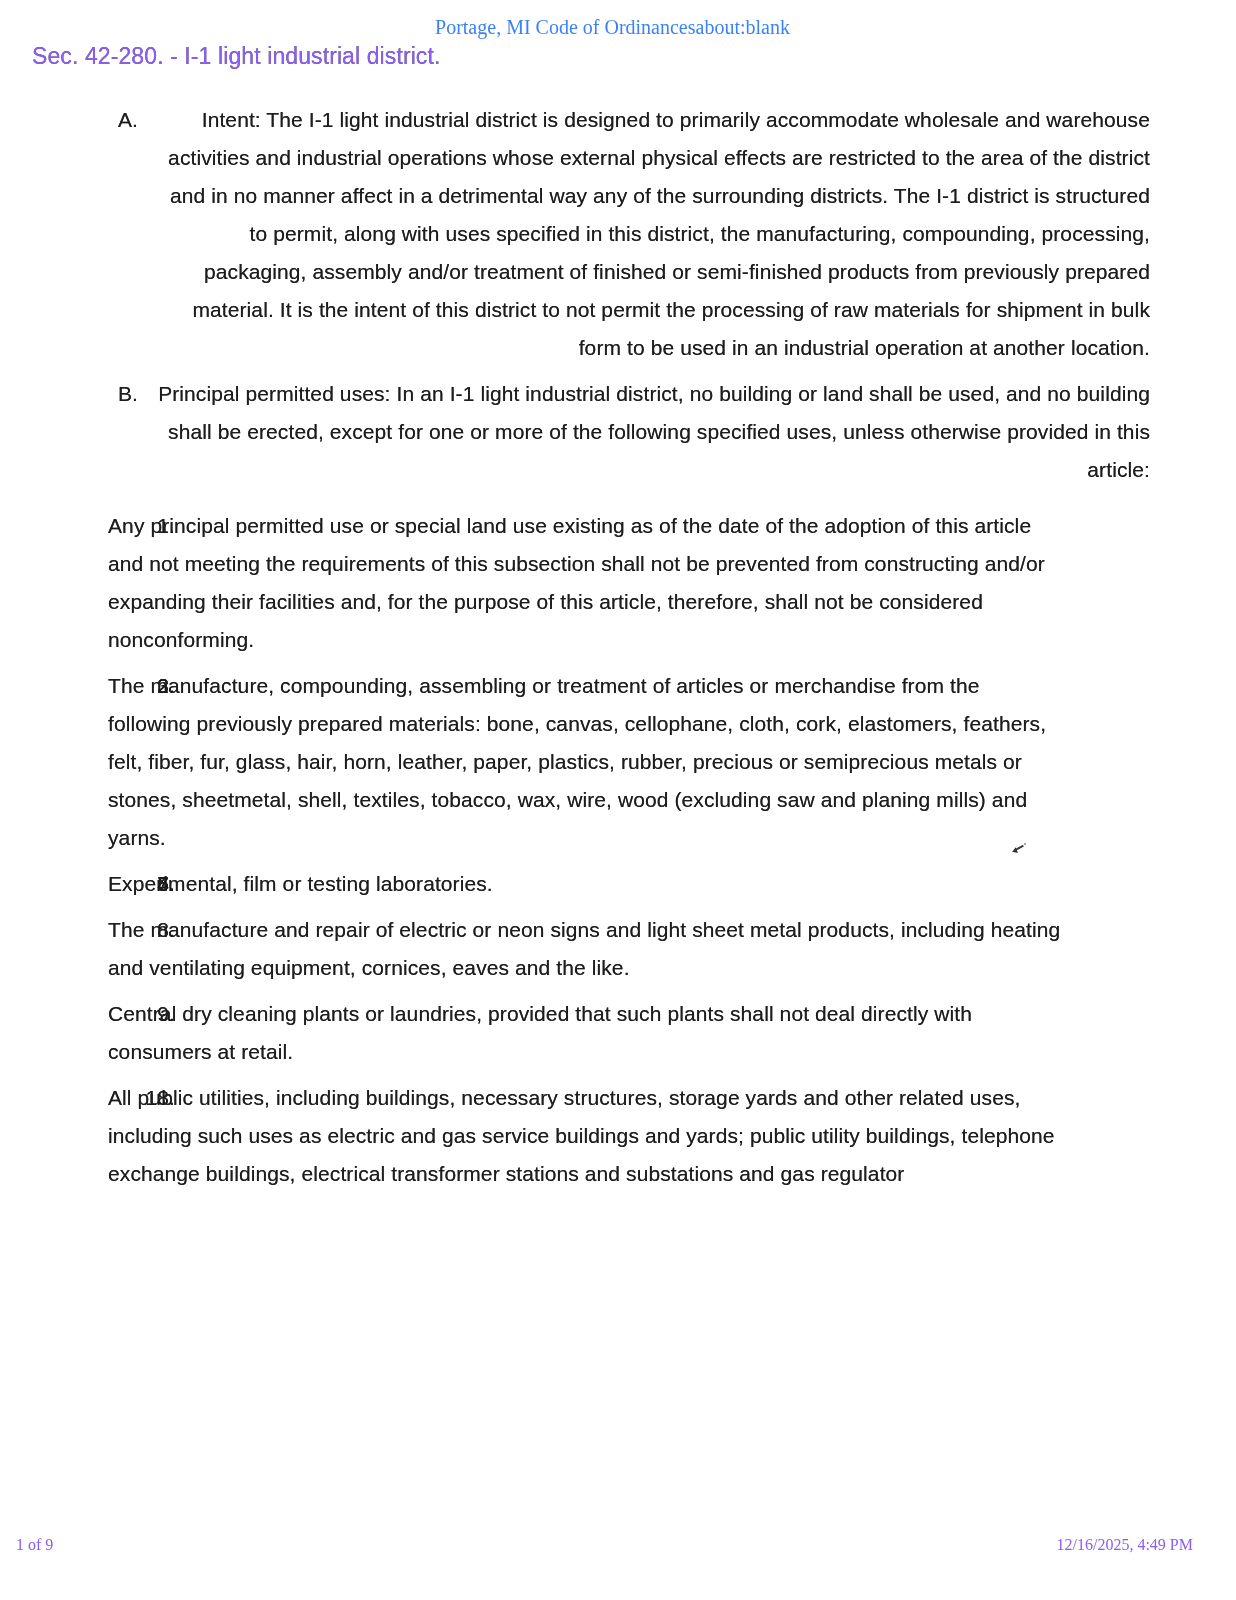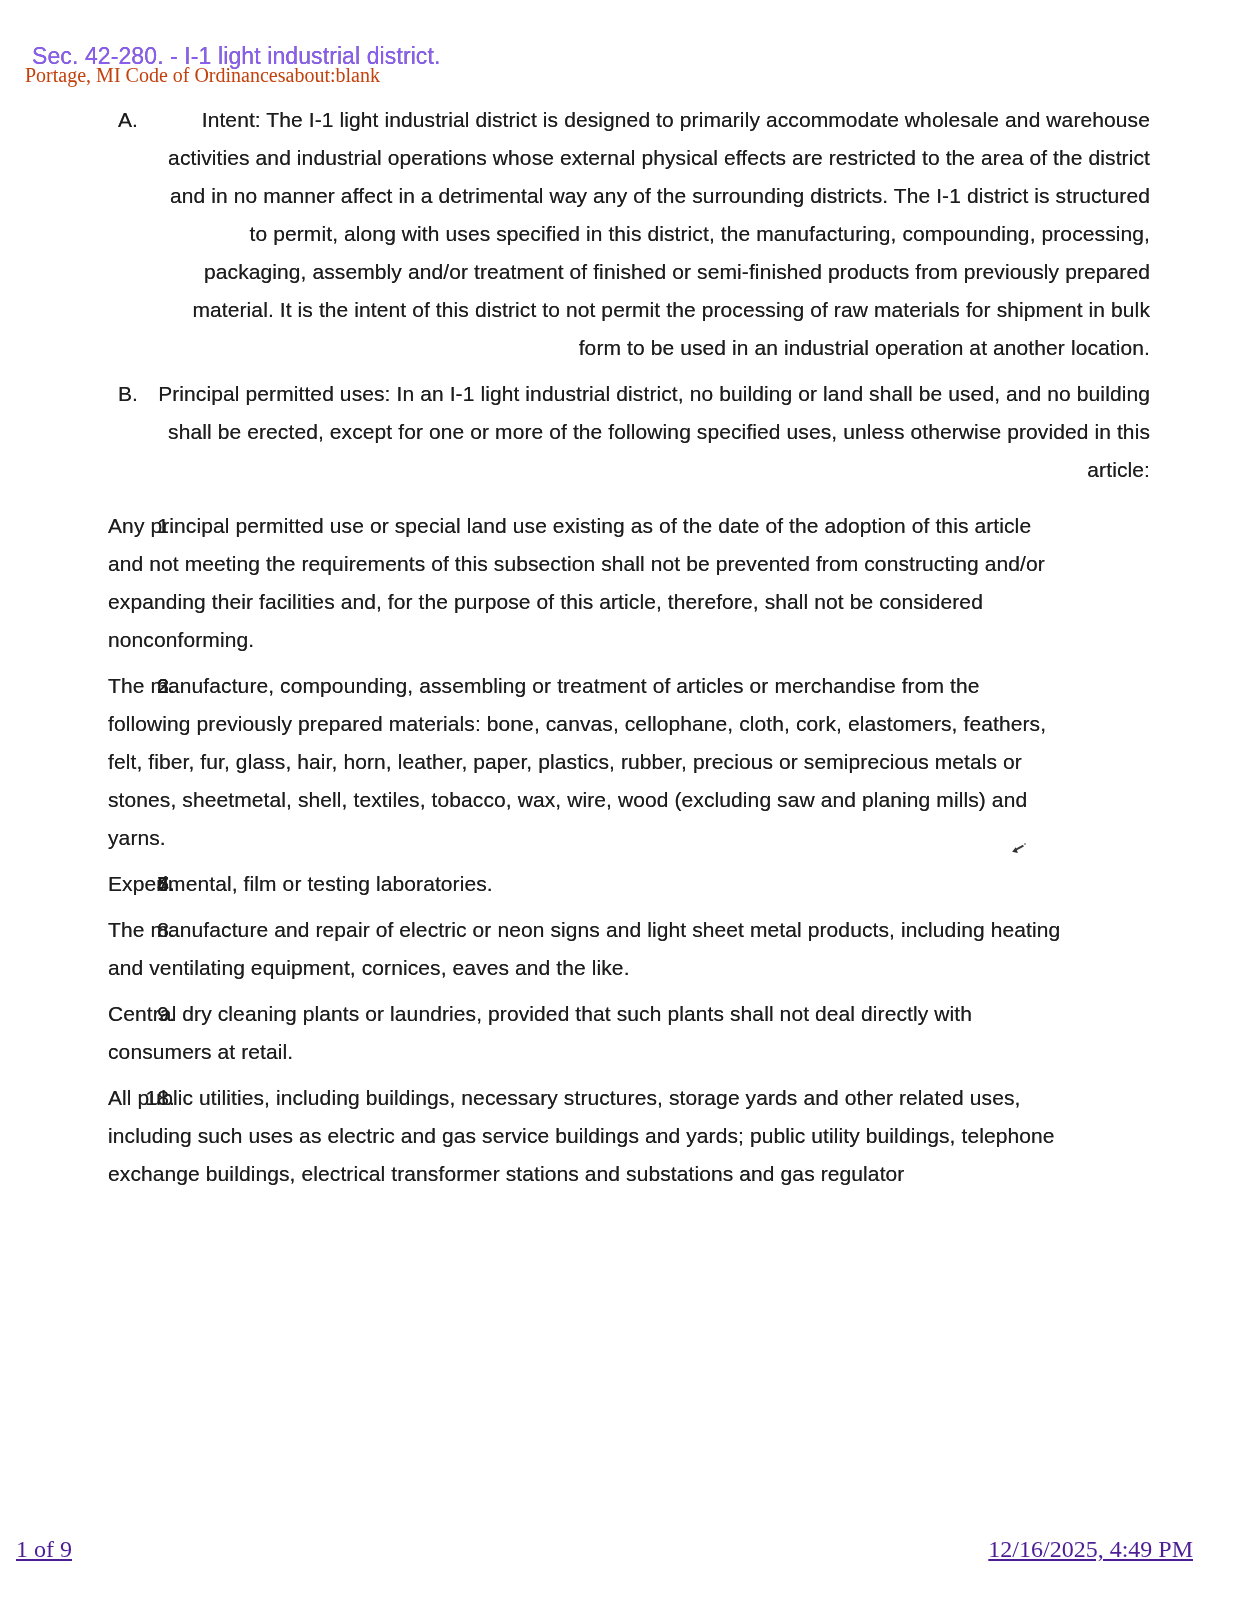--- a/index.html
+++ b/index.html
@@ -13,37 +13,35 @@
     font-family: "Liberation Sans", sans-serif;
     color: #1d1d1d;
   }
   
   .print-header {
     position: absolute;
     top: 16px;
     left: 25px;
     right: 36px;
     display: flex;
-    justify-content: flex-start;
+    justify-content: center;
     font-family: "Liberation Serif", serif;
     font-size: 20px;
-    color: #c2410c;
-    margin-top: 48px;
+    color: #3b82f6;
   }
   .print-footer {
     position: absolute;
     top: 1536px;
     left: 16px;
     right: 43px;
     display: flex;
     justify-content: space-between;
     font-family: "Liberation Serif", serif;
-    font-size: 24px;
-    color: #4c1d95;
-    text-decoration: underline;
+    font-size: 16px;
+    color: #8b5cf6;
   }
   .section-title {
     position: absolute;
     top: 43px;
     left: 32px;
     font-size: 23px;
     font-weight: 400;
     color: #8b5cf6;
     text-shadow: 0 0 0.4px rgba(25,25,25,0.75);
     letter-spacing: 0.1px;

